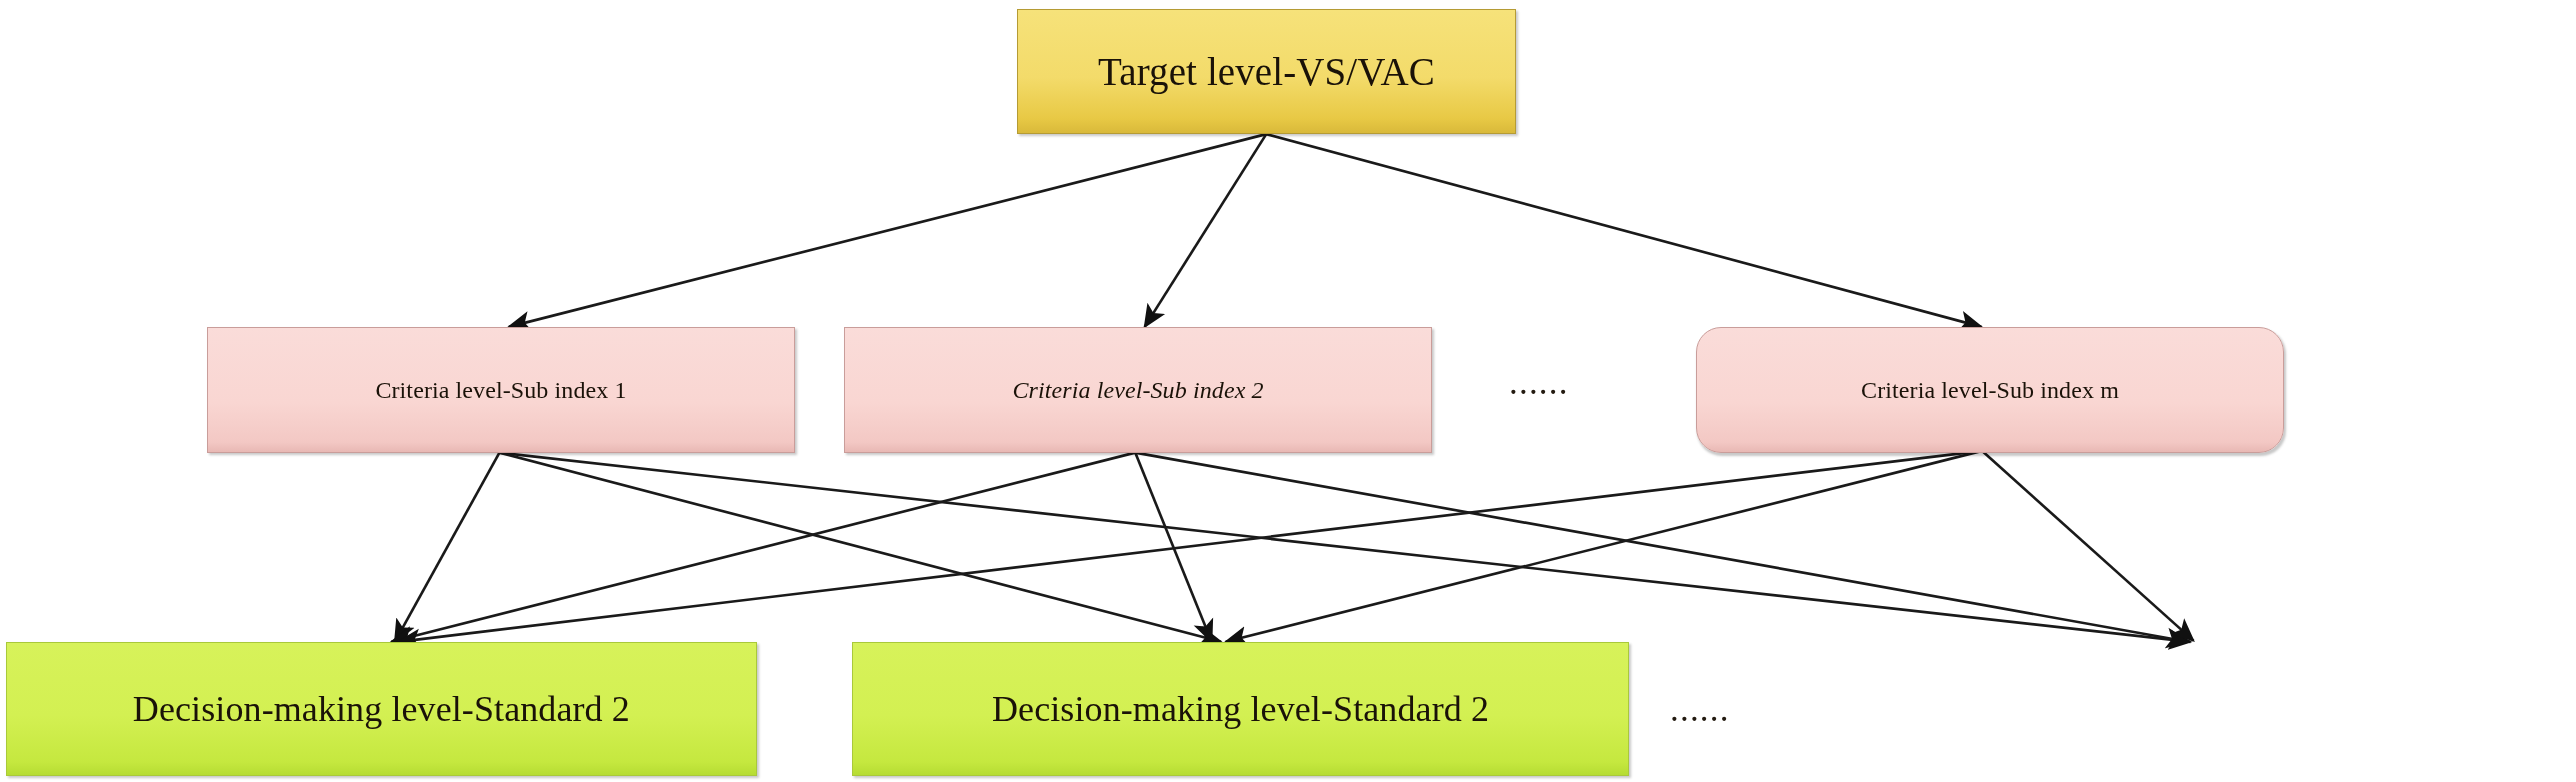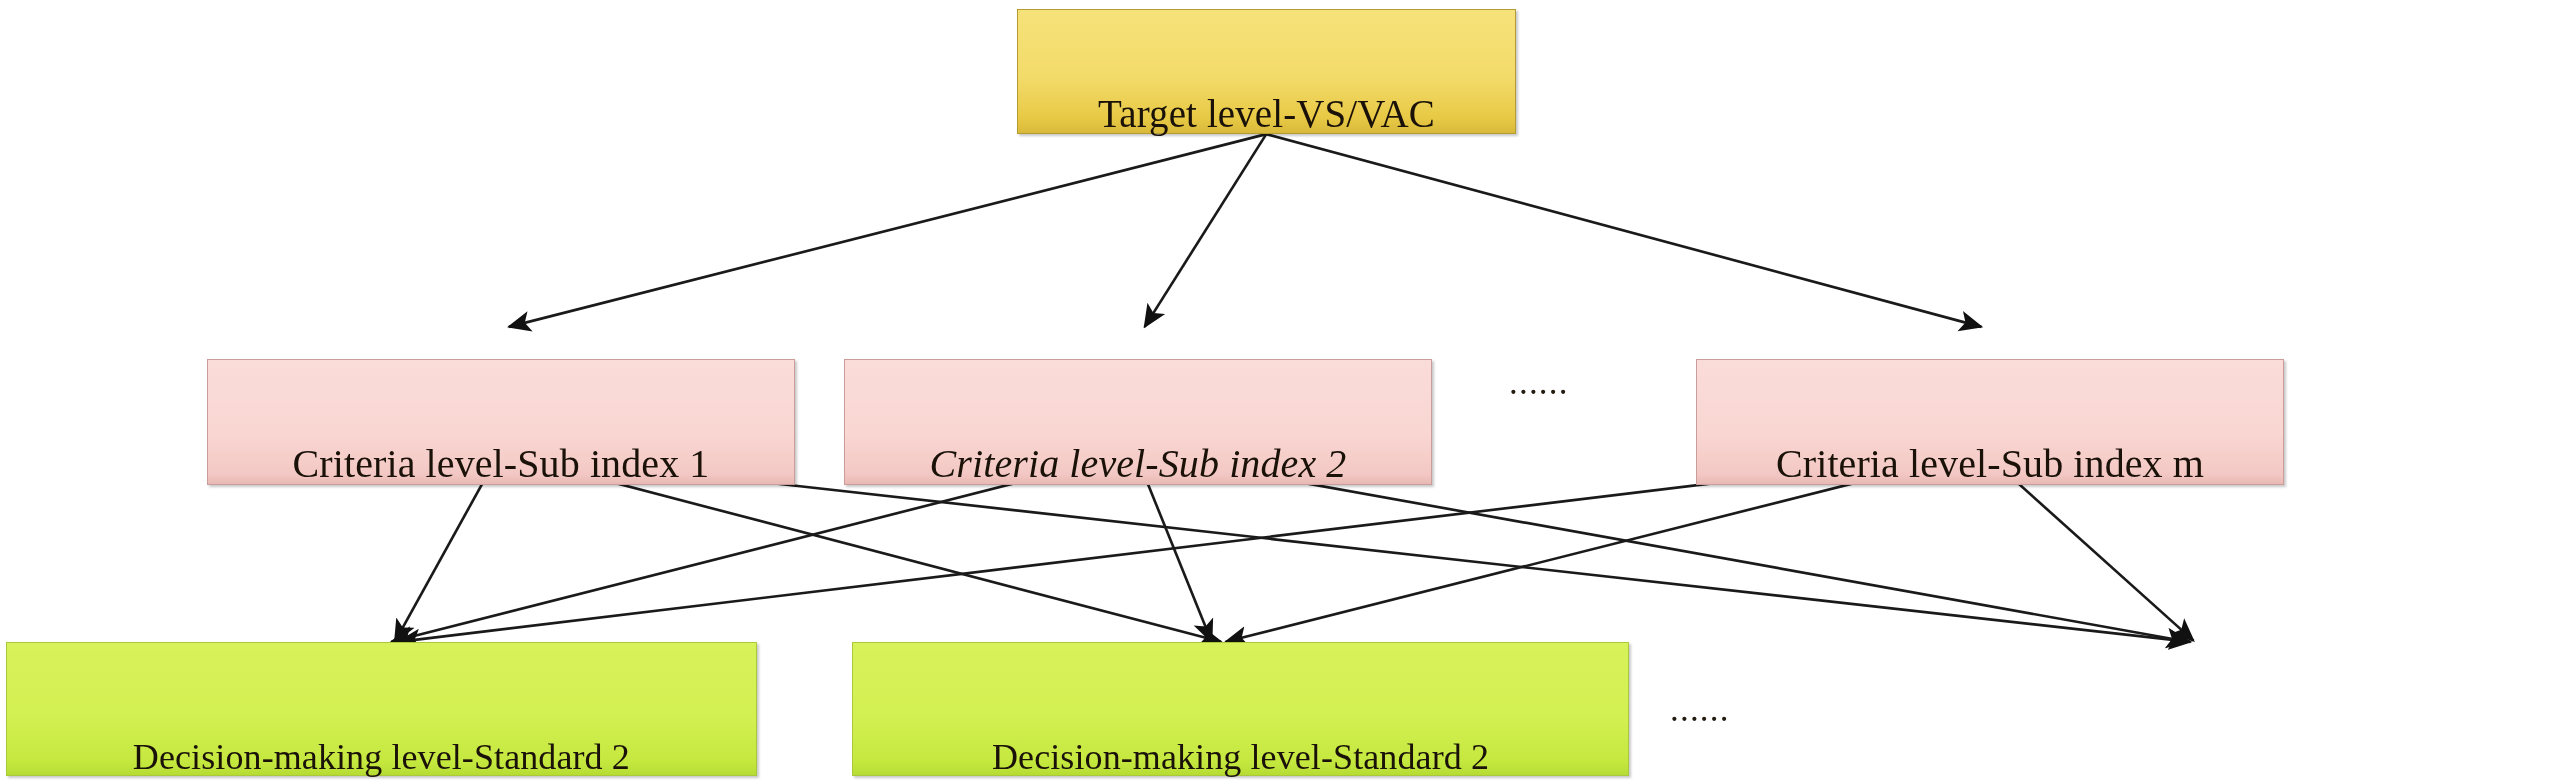--- a/index.html
+++ b/index.html
@@ -12,41 +12,40 @@
     width: 2576px;
     height: 783px;
     background: #ffffff;
     overflow: hidden;
     font-family: "Liberation Serif", "DejaVu Serif", serif;
   }
   .node {
     position: absolute;
     box-sizing: border-box;
     display: flex;
-    align-items: flex-end;
+    align-items: center;
     justify-content: center;
     border: 1.2px solid #9a9a9a;
     color: #1a1208;
     font-weight: 400;
     line-height: 1;
     letter-spacing: 0.1px;
     text-align: center;
     box-shadow: 1.8px 2.4px 2.4px rgba(0,0,0,0.22);
     z-index: 5;
   }
   .node-target {
     background: linear-gradient(to bottom, #f6e27a 0%, #f3db6a 55%, #e8c945 88%, #d9b93a 100%);
     border-color: #b59b34;
     font-size: 39px;
   }
   .node-criteria {
     background: linear-gradient(to bottom, #fadcd9 0%, #f9d6d2 60%, #f3c8c4 92%, #e8b8b4 100%);
     border-color: #c99d9a;
-    font-size: 40px;
-    margin-top: 32px;
+    font-size: 24px;
   }
   .node-decision {
     background: linear-gradient(to bottom, #d7f25a 0%, #d3f052 55%, #c5e83f 90%, #b6dc33 100%);
     border-color: #a9c93a;
     font-size: 36px;
   }
   .ellipsis {
     position: absolute;
     color: #231a10;
     font-size: 35px;
@@ -104,21 +103,21 @@
   <div class="node node-criteria" style="left:207px; top:327px; width:588px; height:126px;">
     <span>Criteria level-Sub index 1</span>
   </div>
 
   <div class="node node-criteria" style="left:844px; top:327px; width:588px; height:126px;font-style:italic;">
     <span>Criteria level-Sub index 2</span>
   </div>
 
   <div class="ellipsis" style="left:1509px; top:365px;">......</div>
 
-  <div class="node node-criteria" style="left:1696px; top:327px; width:588px; height:126px;">
+  <div class="node node-criteria" style="left:1696px; top:327px; width:588px; height:126px;border-radius:25px;">
     <span>Criteria level-Sub index m</span>
   </div>
 
   <div class="node node-decision" style="left:5.9px; top:642px; width:751px; height:134px;">
     <span>Decision-making level-Standard 2</span>
   </div>
 
   <div class="node node-decision" style="left:836px; top:642px; width:777px; height:134px;margin-left:16px;">
     <span>Decision-making level-Standard 2</span>
   </div>

